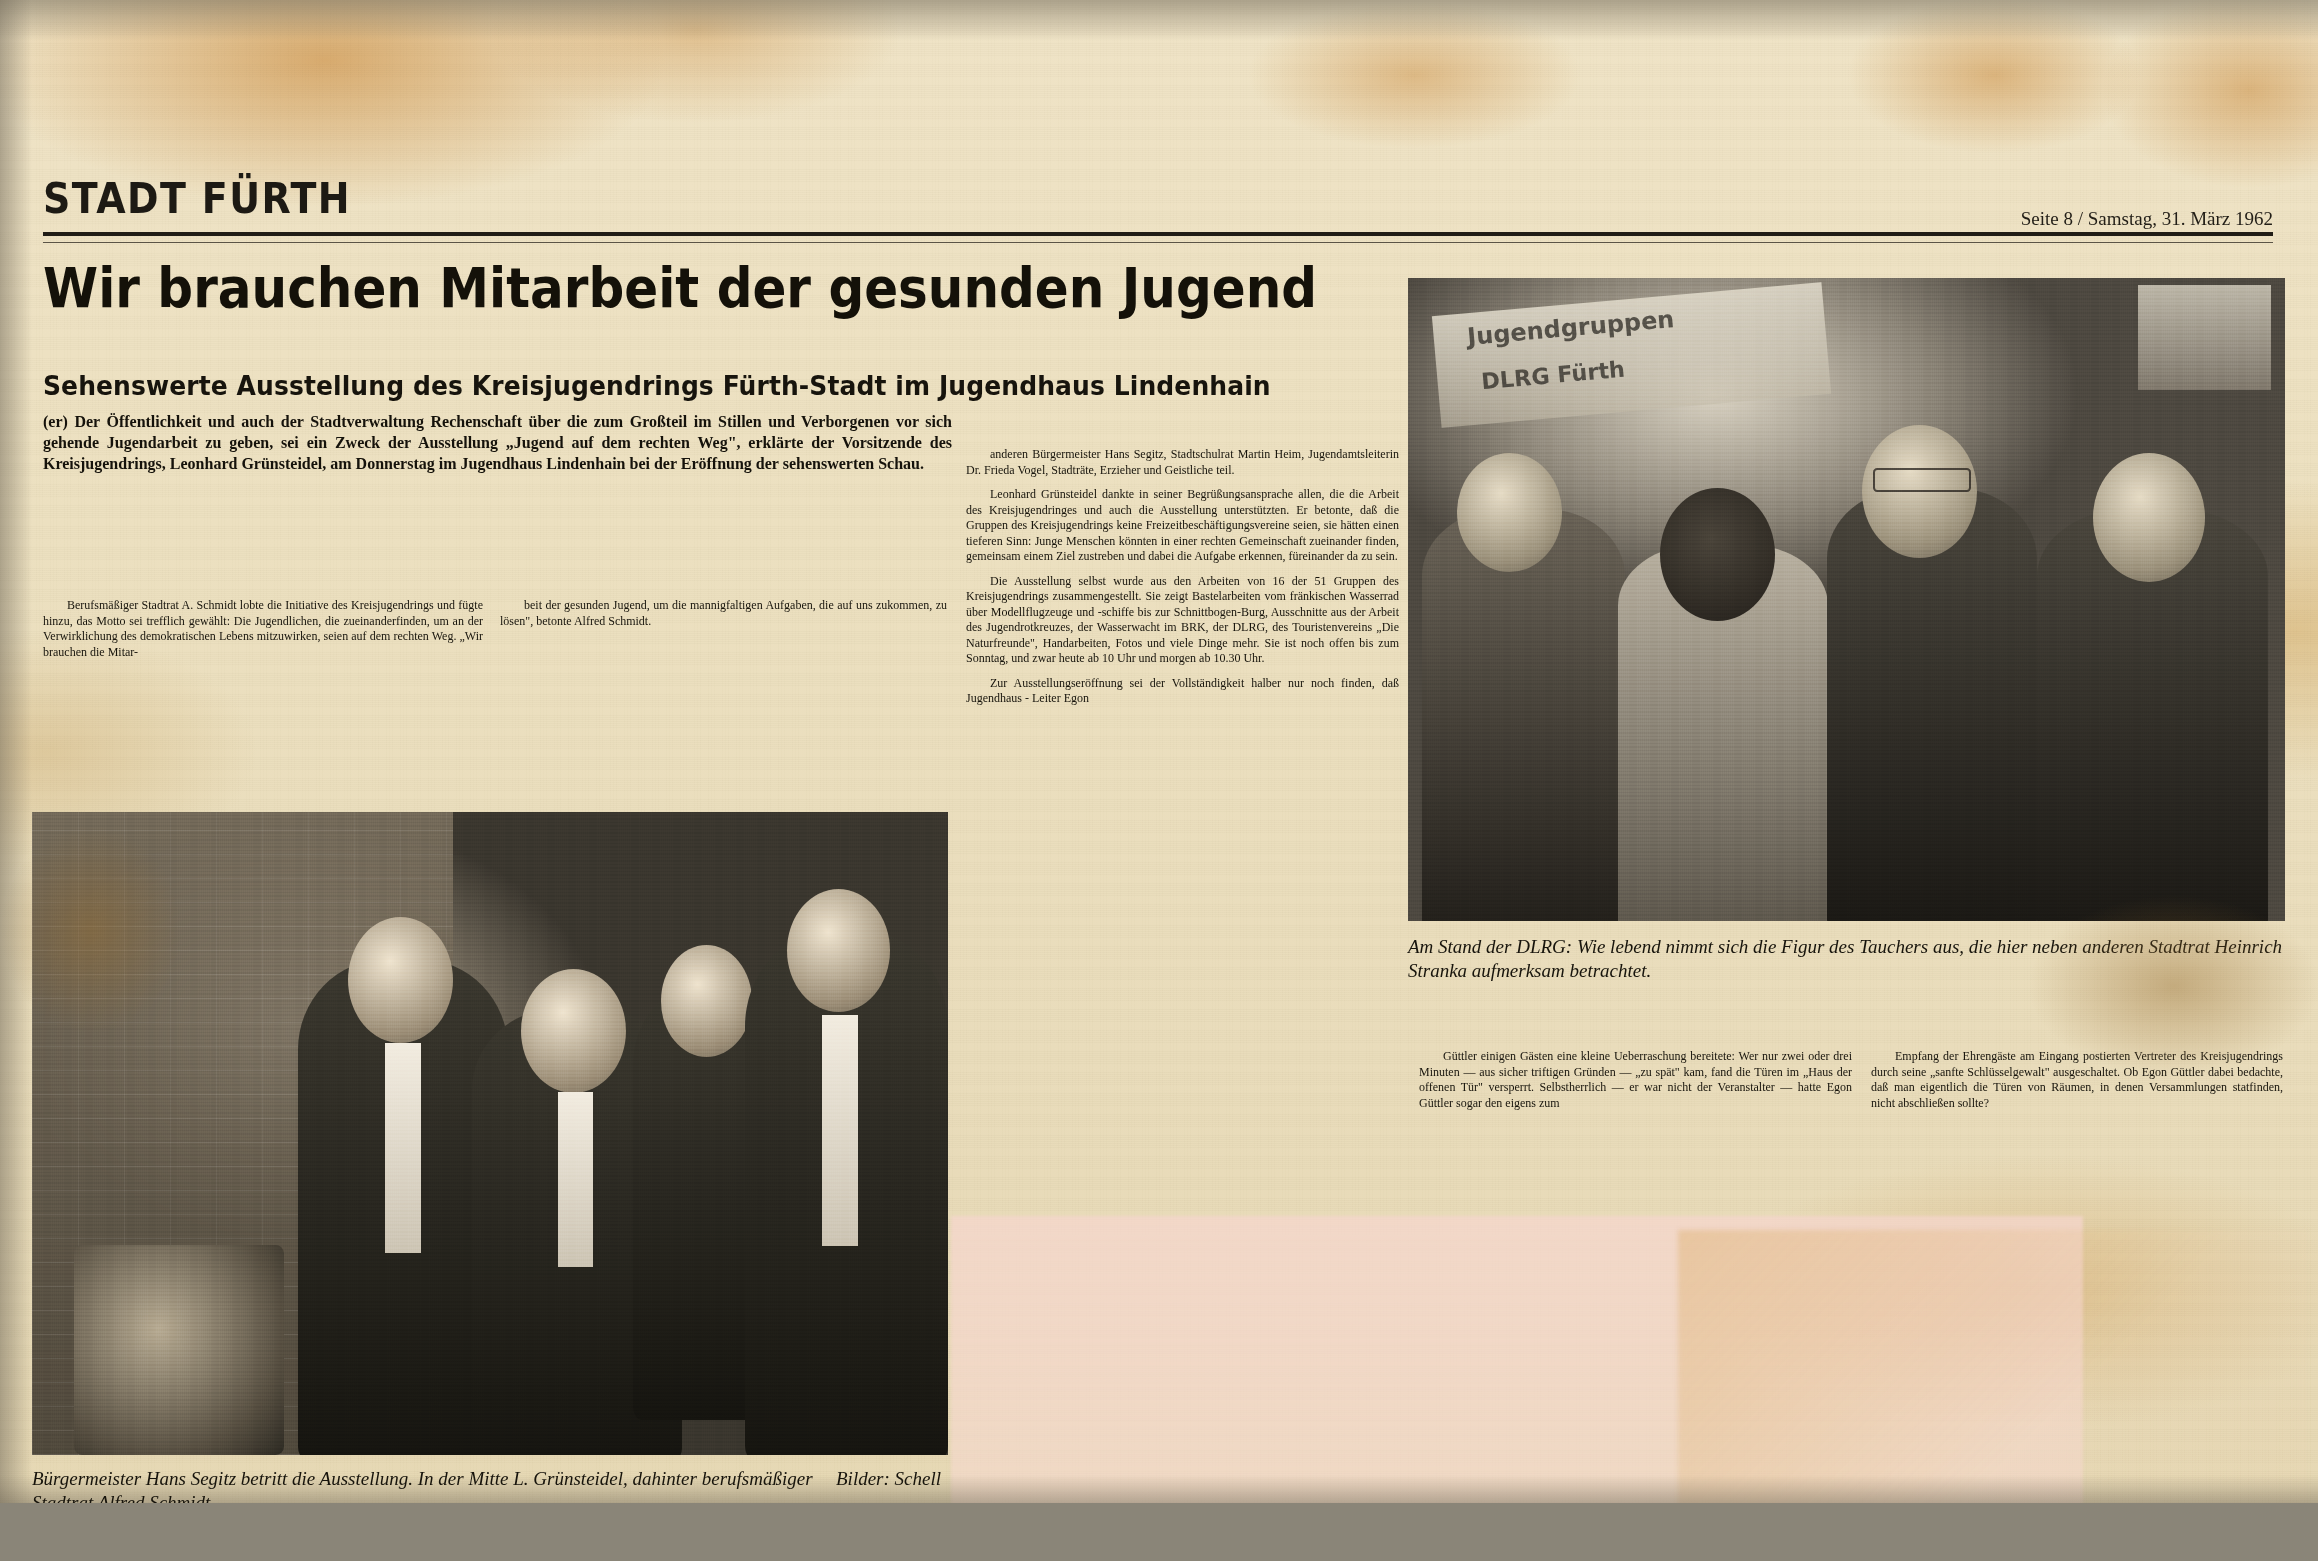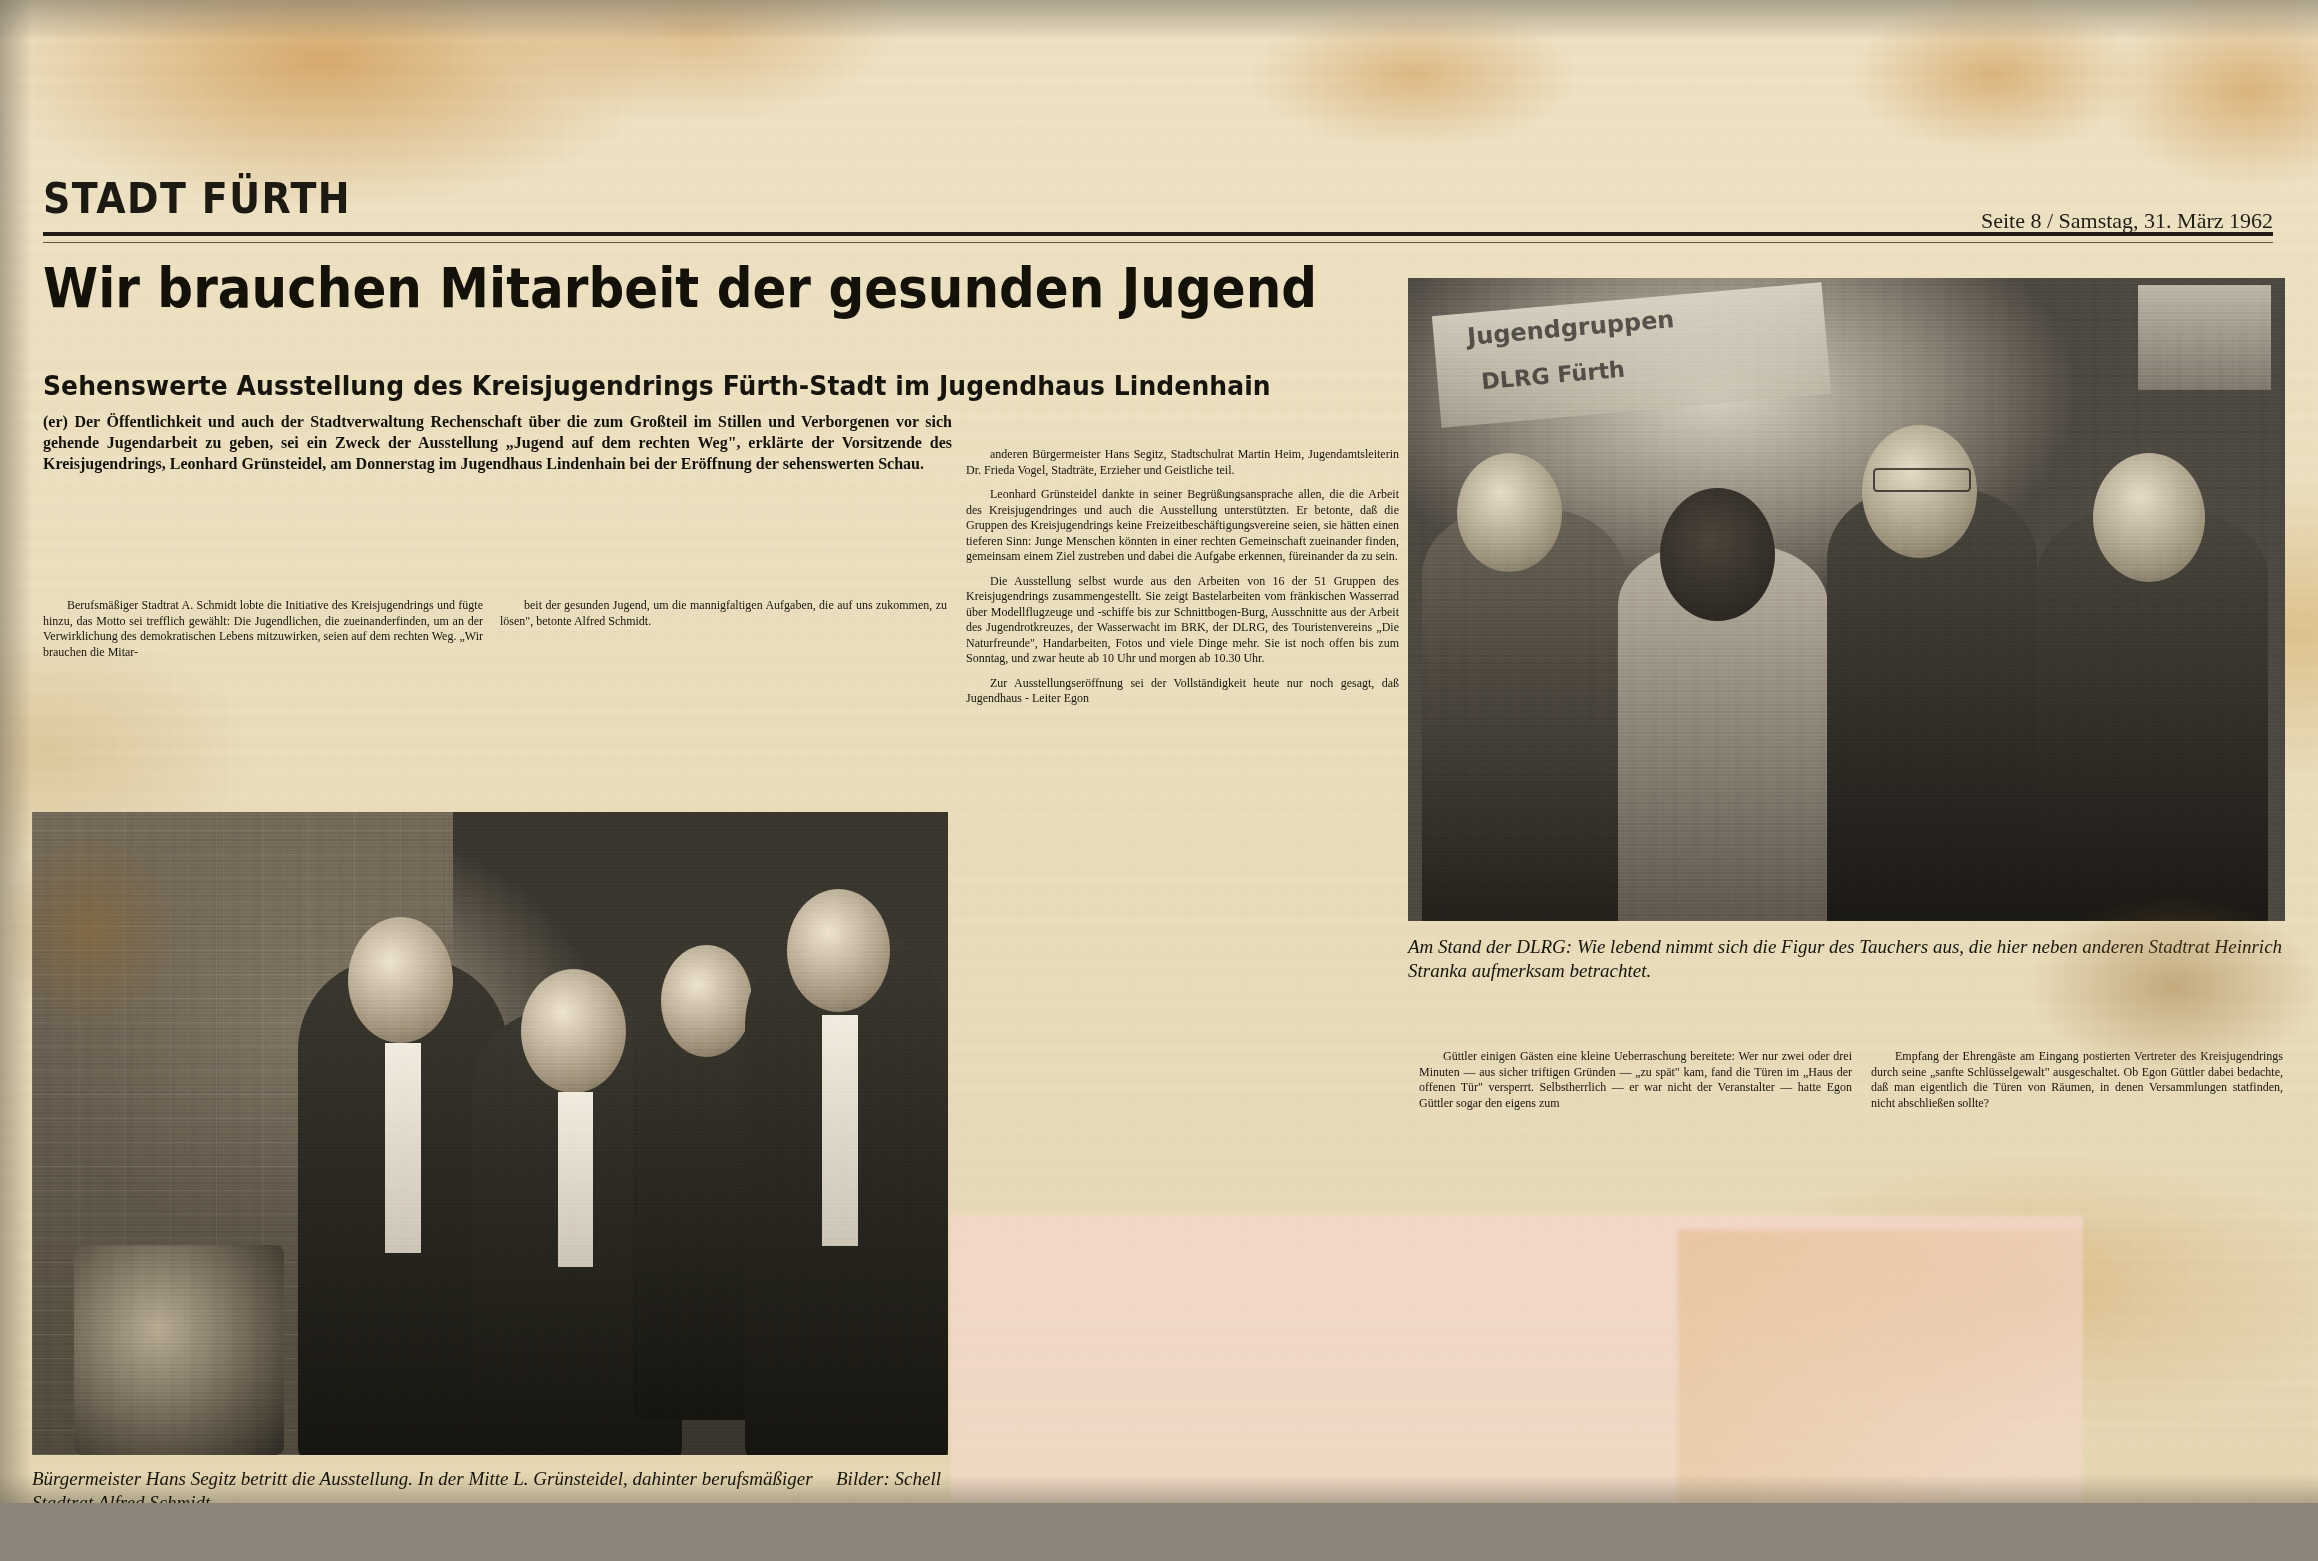--- a/index.html
+++ b/index.html
@@ -86,21 +86,21 @@
     font-size: 38px;
     letter-spacing: 1.4px;
     color: #1d1a14;
     transform: scaleY(1.14);
     transform-origin: left top;
   }
   .masthead-date {
     position: absolute;
     right: 0; top: 35px;
     font-family: "Liberation Serif", serif;
-    font-size: 22px;
+    font-size: 19px;
     color: #221e17;
     white-space: nowrap;
   }
   .rule {
     position: absolute;
     left: 43px; top: 232px;
     width: 2230px; height: 3.5px;
     background: #211d16;
   }
   .rule-thin {
@@ -299,21 +299,21 @@
   </div>
 
   <div class="col col-b">
     <p class="first">beit der gesunden Jugend, um die mannigfaltigen Aufgaben, die auf uns zukommen, zu lösen", betonte Alfred Schmidt.</p>
   </div>
 
   <div class="col col-c">
     <p class="first">anderen Bürgermeister Hans Segitz, Stadtschulrat Martin Heim, Jugendamtsleiterin Dr. Frieda Vogel, Stadträte, Erzieher und Geistliche teil.</p>
     <p>Leonhard Grünsteidel dankte in seiner Begrüßungsansprache allen, die die Arbeit des Kreisjugendringes und auch die Ausstellung unterstützten. Er betonte, daß die Gruppen des Kreisjugendrings keine Freizeitbeschäftigungsvereine seien, sie hätten einen tieferen Sinn: Junge Menschen könnten in einer rechten Gemeinschaft zueinander finden, gemeinsam einem Ziel zustreben und dabei die Aufgabe erkennen, füreinander da zu sein.</p>
     <p>Die Ausstellung selbst wurde aus den Arbeiten von 16 der 51 Gruppen des Kreisjugendrings zusammengestellt. Sie zeigt Bastelarbeiten vom fränkischen Wasserrad über Modellflugzeuge und -schiffe bis zur Schnittbogen-Burg, Ausschnitte aus der Arbeit des Jugendrotkreuzes, der Wasserwacht im BRK, der DLRG, des Touristenvereins „Die Naturfreunde", Handarbeiten, Fotos und viele Dinge mehr. Sie ist noch offen bis zum Sonntag, und zwar heute ab 10 Uhr und morgen ab 10.30 Uhr.</p>
-    <p>Zur Ausstellungseröffnung sei der Vollständigkeit heute nur noch gesagt, daß Jugendhaus - Leiter Egon</p>
+    <p>Zur Ausstellungseröffnung sei der Vollständigkeit halber nur noch finden, daß Jugendhaus - Leiter Egon</p>
   </div>
 
   <div class="col col-e">
     <p class="first">Güttler einigen Gästen eine kleine Ueberraschung bereitete: Wer nur zwei oder drei Minuten — aus sicher triftigen Gründen — „zu spät" kam, fand die Türen im „Haus der offenen Tür" versperrt. Selbstherrlich — er war nicht der Veranstalter — hatte Egon Güttler sogar den eigens zum</p>
   </div>
 
   <div class="col col-f">
     <p class="first">Empfang der Ehrengäste am Eingang postierten Vertreter des Kreisjugendrings durch seine „sanfte Schlüsselgewalt" ausgeschaltet. Ob Egon Güttler dabei bedachte, daß man eigentlich die Türen von Räumen, in denen Versammlungen statfinden, nicht abschließen sollte?</p>
   </div>
 

